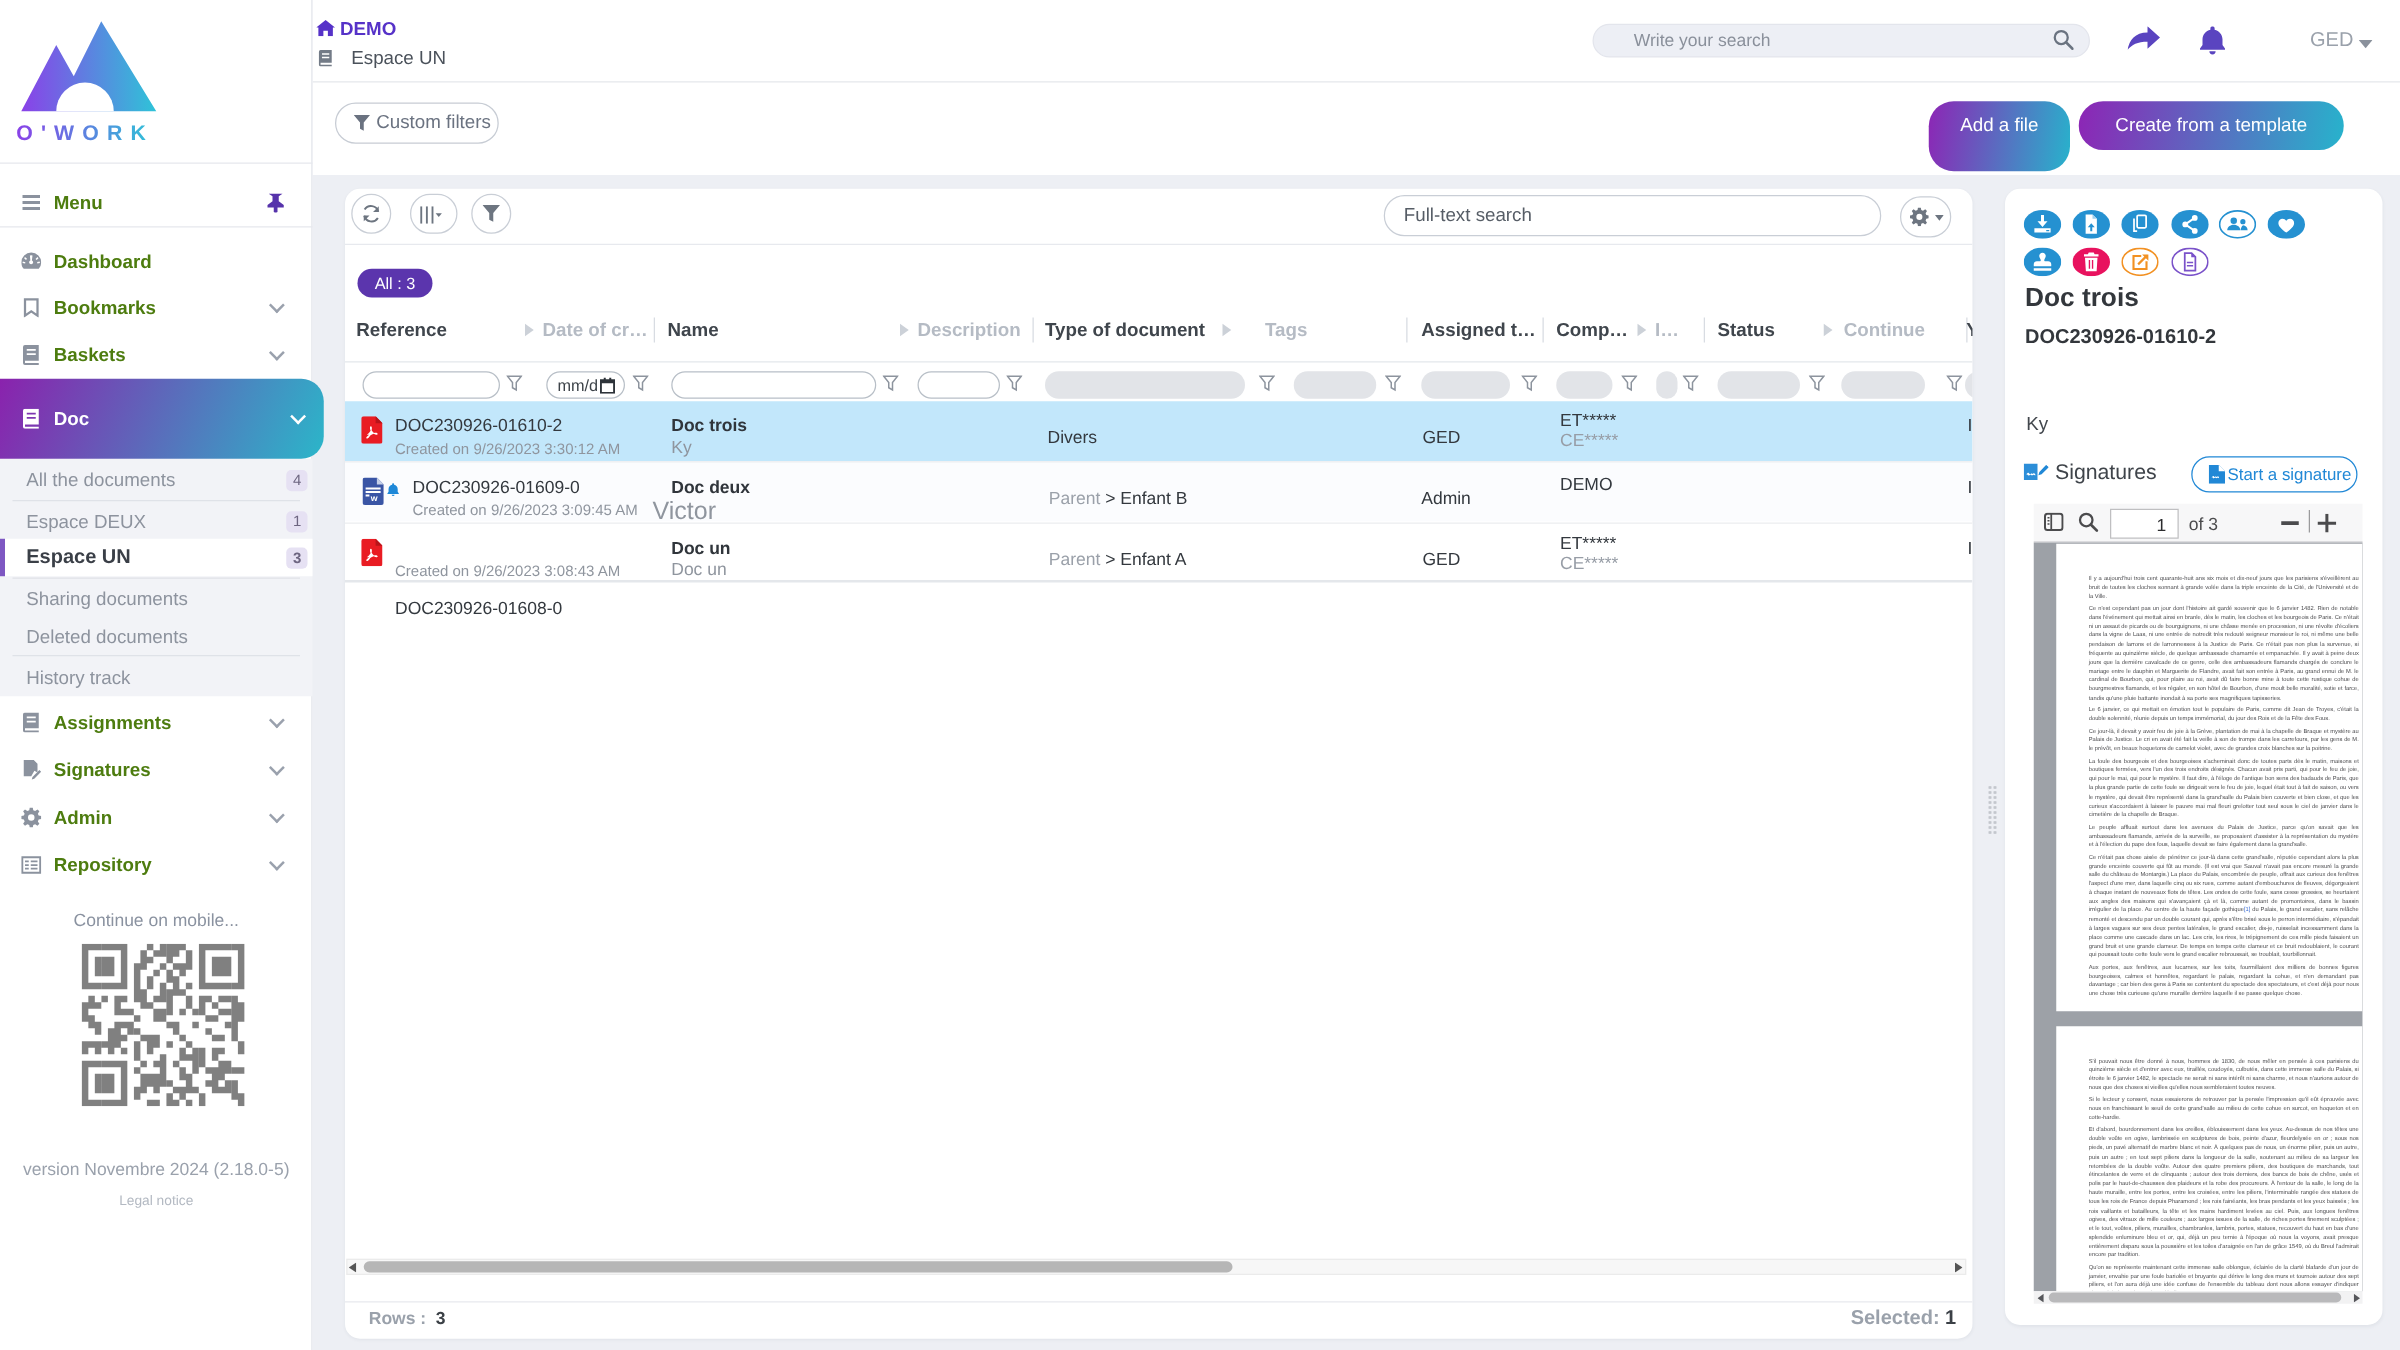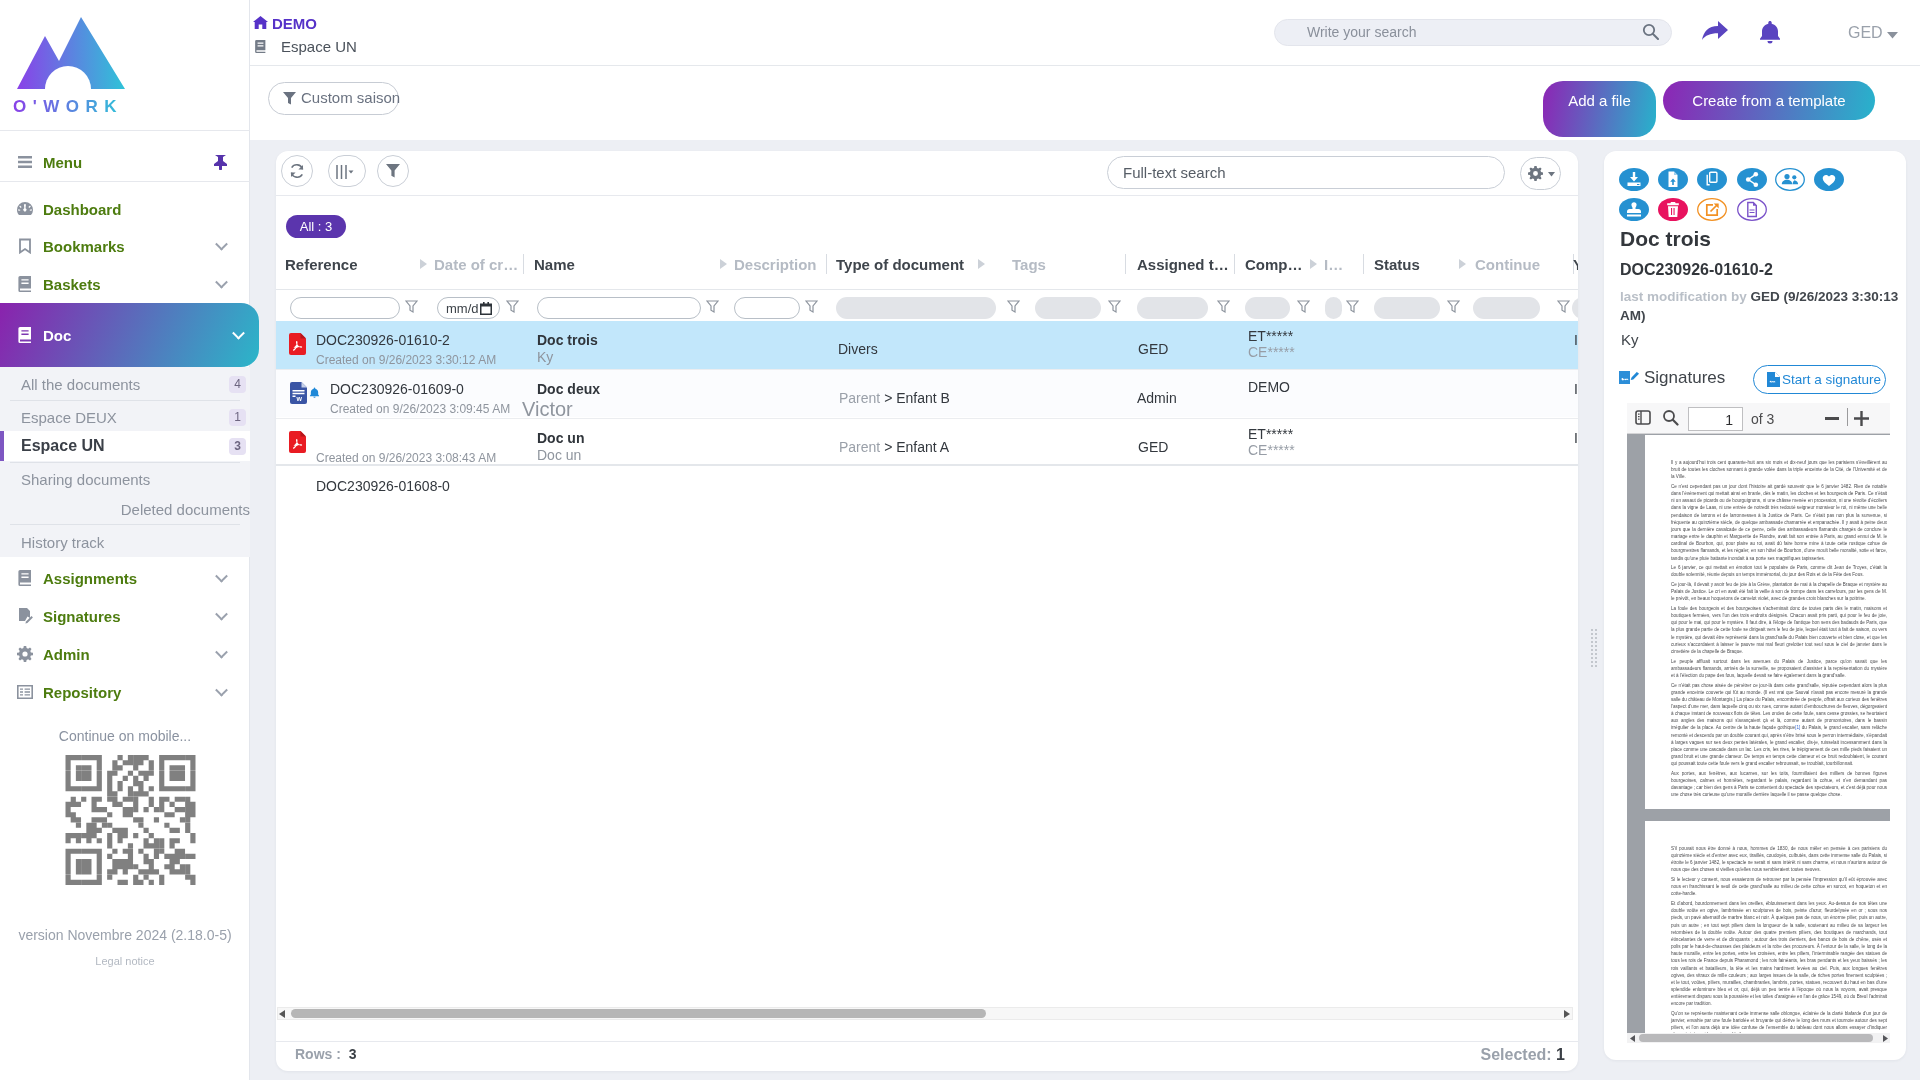--- a/index.html
+++ b/index.html
@@ -63,21 +63,21 @@
 
 <div class="abs" style="left:1848px;top:24px;font-size:16px;color:#9aa1ab;">GED</div>
 <svg class="abs" style="left:1887px;top:32px;" width="11" height="7" viewBox="0 0 11 7">
     <path fill="#8a919c" d="M0 0h11L5.5 6.5z"></path>
   </svg>
 
 <div class="abs" style="left:268px;top:82px;width:131px;height:33px;border:1px solid #c7ccd4;border-radius:17px;"></div>
 <svg class="abs" style="left:283px;top:92px;" width="13" height="13" viewBox="0 0 13 13">
     <path fill="#6a7280" d="M0 0h13L8 6v6.5L5 11V6L0 0z"></path>
   </svg>
-<div class="abs" style="left:301px;top:89px;font-size:15px;color:#6a7280;">Custom saison</div>
+<div class="abs" style="left:301px;top:89px;font-size:15px;color:#6a7280;">Custom filters</div>
 
 <div class="abs" style="left:1543px;top:81px;width:113px;height:56px;border-radius:20px;background:linear-gradient(100deg,#8d25b5,#27b3cc);color:#fff;font-size:15px;text-align:center;line-height:39px;">Add a file</div>
 <div class="abs" style="left:1663px;top:81px;width:212px;height:39px;border-radius:20px;background:linear-gradient(100deg,#8d25b5,#27b3cc);color:#fff;font-size:15px;text-align:center;line-height:39px;">Create from a template</div>
 
 <div id="sidebar">
 
   <svg class="abs" style="left:15px;top:15px;" width="112" height="76" viewBox="0 0 112 76">
     <defs>
         <linearGradient id="lg1" x1="0" y1="0" x2="1" y2="0">
       <stop offset="0" stop-color="#8a41e8"></stop>
@@ -148,21 +148,21 @@
   <div class="abs" style="left:0;top:431px;width:250px;height:30px;background:#fff;"></div>
   <div class="abs" style="left:0;top:431px;width:4px;height:30px;background:#7e57c2;"></div>
   <div class="sub-row" style="top:431px;color:#3a3f47;font-weight:bold;font-size:16px;">
       <span class="lbl">Espace UN</span>
       <span class="badge">3</span>
     </div>
   <div class="sep2" style="top:462px;"></div>
   <div class="sub-row" style="top:464px;">
       <span class="lbl">Sharing documents</span>
     </div>
-  <div class="sub-row" style="top:494px;justify-content:flex-end;">
+  <div class="sub-row" style="top:494px;">
       <span class="lbl">Deleted documents</span>
     </div>
   <div class="sep2" style="top:524px;"></div>
   <div class="sub-row" style="top:527px;">
       <span class="lbl">History track</span>
     </div>
 
   <div class="nav-row" style="top:562px;">
     <svg class="ic" viewBox="0 0 16 16">
         <path fill="#8b929e" d="M3 0h11v16H3a1.6 1.6 0 0 1-1.6-1.6V1.6A1.6 1.6 0 0 1 3 0zm1.4 3.2v1.4h7.2V3.2H4.4zm0 3.4V8h7.2V6.6H4.4zM3 12.6v1.8h11v-1.8H3z"></path>
@@ -434,21 +434,20 @@
         <path fill="#f29123" d="M16.7 5.6h5v5z"></path>
       </svg></div>
     <div class="icb" style="left:132.5px;top:47px;"><svg width="30" height="23" viewBox="0 0 30 23">
         <ellipse cx="15" cy="11.5" rx="14.3" ry="10.8" fill="#fff" stroke="#7a52c9" stroke-width="1.3"></ellipse>
         <path fill="none" stroke="#7a52c9" stroke-width="1.4" d="M10.8 4.5h5.5l3 3v11h-8.5v-14z"></path>
         <path fill="#7a52c9" d="M16 4.5l3.3 3.3H16z"></path>
         <path stroke="#7a52c9" stroke-width="1.2" d="M12.5 12h5M12.5 14.5h5"></path>
       </svg></div>
   <div class="abs" style="left:16px;top:76px;font-size:21px;font-weight:bold;color:#33373c;">Doc trois</div>
   <div class="abs" style="left:16px;top:110px;font-size:16px;font-weight:bold;color:#33373c;">DOC230926-01610-2</div>
-  <div class="abs" style="left:16px;top:136px;width:284px;font-size:13.5px;font-weight:bold;color:#42474d;line-height:19px;"><span style="color:#b9bfc7;">last modification by </span>GED (9/26/2023 3:30:13 AM)</div>
   <div class="abs" style="left:17px;top:180px;font-size:15px;color:#42474d;">Ky</div>
 
   <svg class="abs" style="left:15px;top:218px;" width="20" height="17" viewBox="0 0 20 17">
       <path fill="#2188d6" d="M0 2h11v13H0z" opacity=".95"></path>
       <path fill="#fff" d="M2 10.5c1-1.5 2-1.8 2.4-.8.3.8 1 .8 1.6-.2l.8.6c.8-.6 1.6-.6 2.4 0v1.2c-1-.6-1.8-.6-2.6 0l-1.2-.7c-.8 1-2 1.1-2.4.2-.3-.7-.7-.6-1.4.5L2 10.5z"></path>
       <path fill="#2188d6" d="M12.5 8.5 18 2.8 20 4.8 14.3 10.4l-2.6.7.8-2.6z"></path>
       <path fill="#fff" d="M16.8 1.5 19 3.7l1-1L17.8.5z"></path>
     </svg>
   <div class="abs" style="left:40px;top:217px;font-size:17px;color:#3f444a;">Signatures</div>
   <div class="abs" style="left:149px;top:214px;width:133px;height:29px;border:1.5px solid #2188d6;border-radius:16px;"></div>

